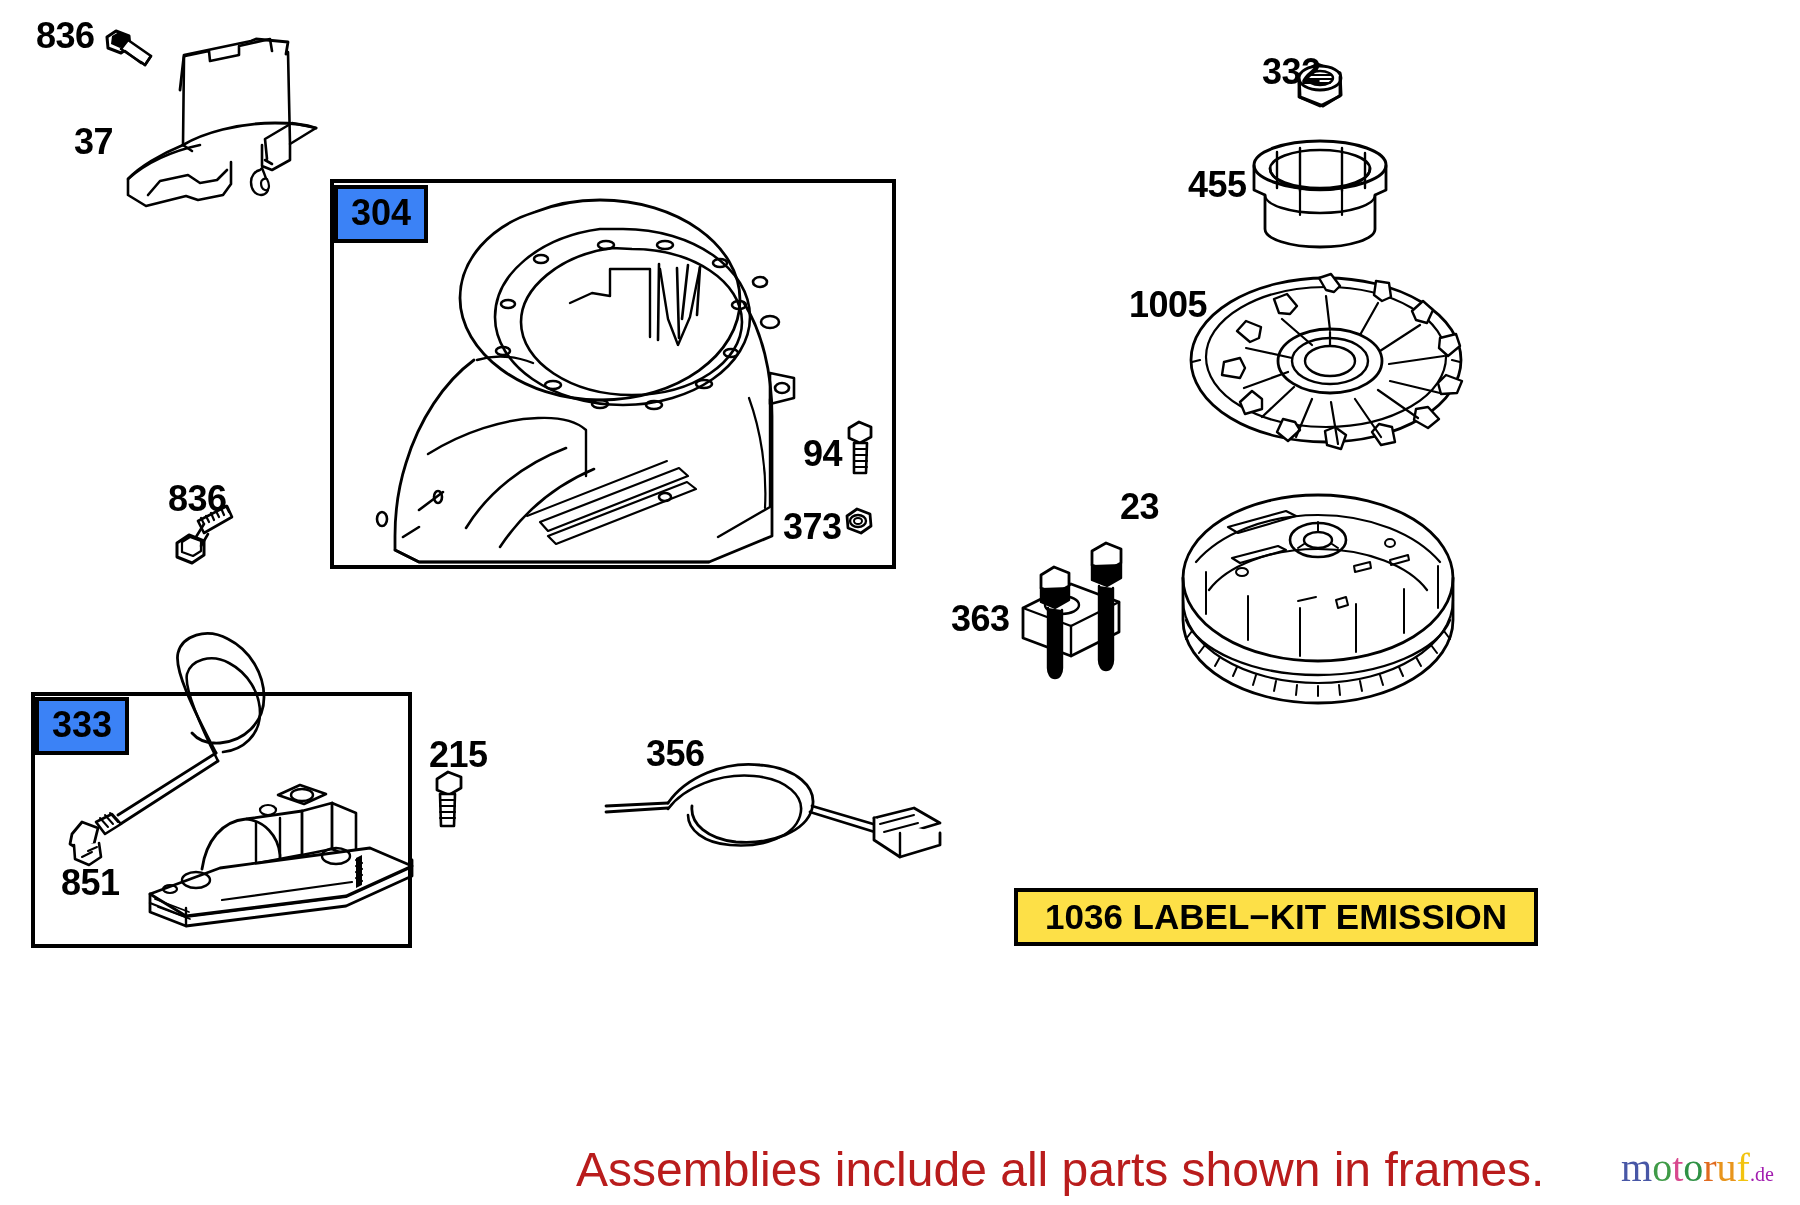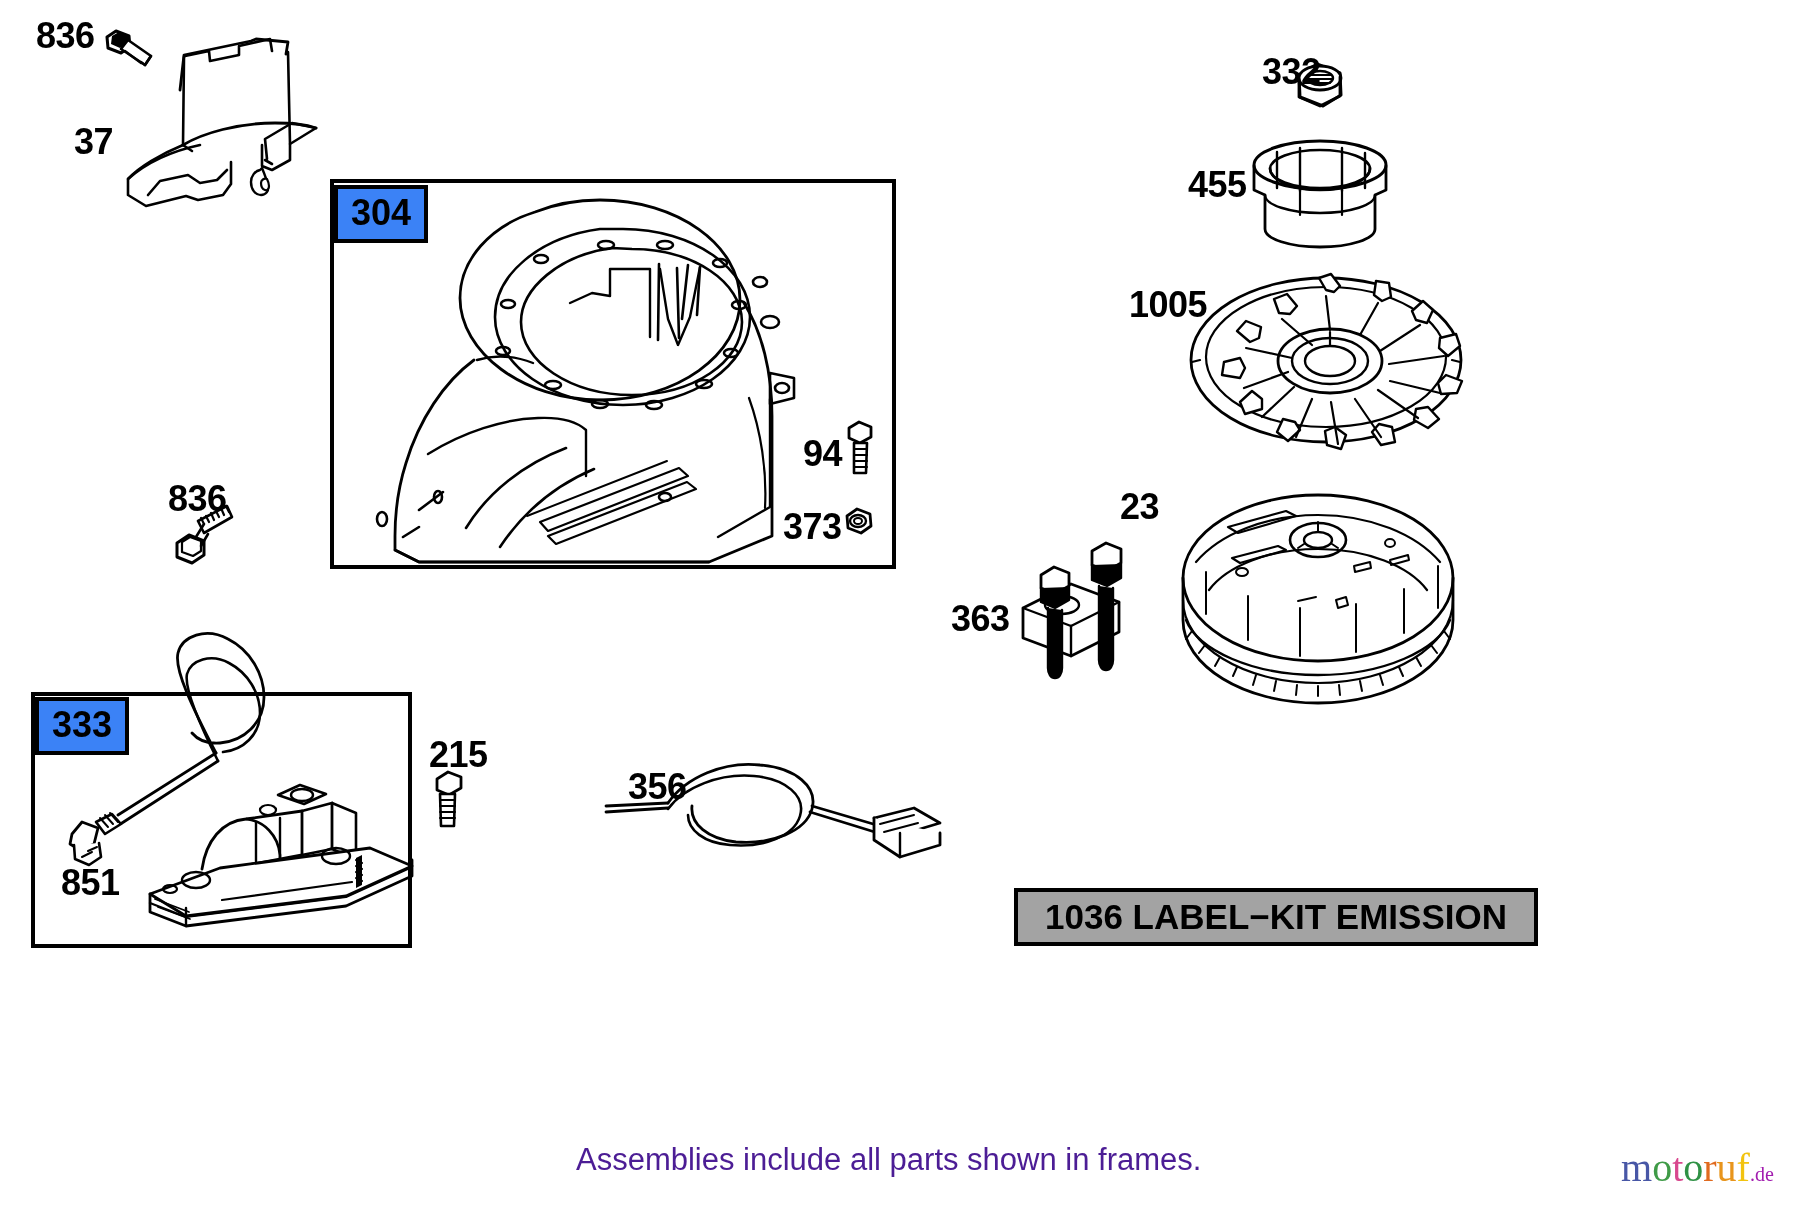--- a/index.html
+++ b/index.html
@@ -51,38 +51,38 @@
   }
   .frame-box {
     position: absolute;
     border: 4px solid #000;
     background: transparent;
     box-sizing: border-box;
   }
   .label-kit-box {
     position: absolute;
     border: 4px solid #000;
-    background: #a3a3a3;
+    background: #fde047;
     box-sizing: border-box;
     display: flex;
     align-items: center;
     justify-content: center;
   }
   .label-kit-text {
     font-family: "Liberation Sans", sans-serif;
     font-weight: bold;
     font-size: 35px;
     letter-spacing: 0px;
     white-space: nowrap;
   }
   .bottom-caption {
     position: absolute;
     font-family: "Liberation Sans", sans-serif;
-    font-size: 31px;
-    color: #4c1d95;
+    font-size: 48px;
+    color: #b91c1c;
     white-space: nowrap;
     user-select: none;
   }
   .wm {
     position: absolute;
     font-family: "Liberation Serif", serif;
     font-size: 40px;
     line-height: 1;
     white-space: nowrap;
     user-select: none;
@@ -376,21 +376,21 @@
   <div class="callout" style="left:74px;  top:124px;">37</div>
   <div class="callout" style="left:168px; top:481px;">836</div>
   <div class="callout" style="left:1229px; top:54px;margin-left:33px;">332</div>
   <div class="callout" style="left:1188px; top:167px;">455</div>
   <div class="callout" style="left:1129px; top:287px;">1005</div>
   <div class="callout" style="left:1120px; top:489px;">23</div>
   <div class="callout" style="left:951px;  top:601px;">363</div>
   <div class="callout" style="left:803px;  top:436px;">94</div>
   <div class="callout" style="left:783px;  top:509px;">373</div>
   <div class="callout" style="left:429px;  top:737px;">215</div>
-  <div class="callout" style="left:628px;  top:736px;margin-top:33px;">356</div>
+  <div class="callout" style="left:646px;  top:736px;">356</div>
   <div class="callout" style="left:61px;   top:865px;">851</div>
 
   <div class="label-kit-box" style="left:1014px; top:888px; width:524px; height:58px;">
     <span class="label-kit-text">1036 LABEL−KIT EMISSION</span>
   </div>
 
   <div class="bottom-caption" style="left:576px; top:1142px;">Assemblies include all parts shown in frames.</div>
 
   <div class="wm" style="left:1621px; top:1148px;">
     <span style="color:#4857a6">m</span><span style="color:#3f9b47">o</span><span style="color:#d8488e">t</span><span style="color:#2f9145">o</span><span style="color:#e06a1f">r</span><span style="color:#e8951c">u</span><span style="color:#f2c310">f</span><span class="suffix">.de</span>

